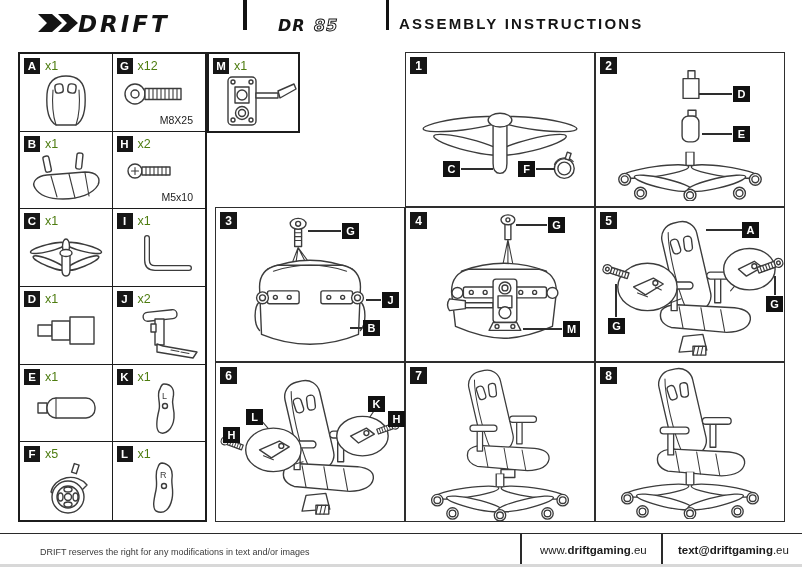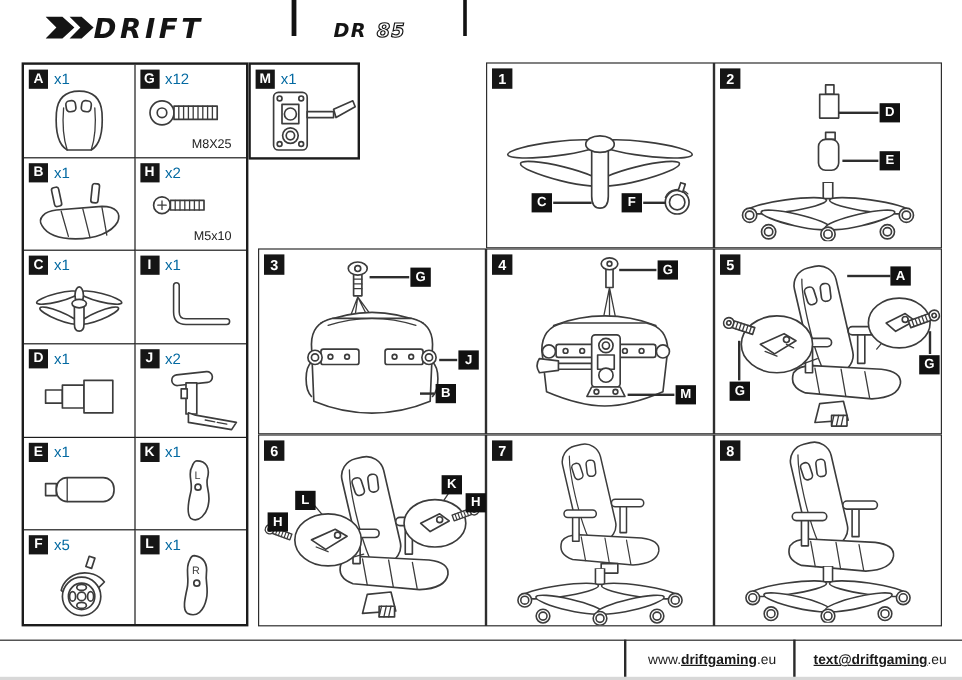--- a/index.html
+++ b/index.html
@@ -22,21 +22,21 @@
     border:2px solid #1c1c1c; background:#fff;
   }
   .pcell { position:relative; border-right:1px solid #1c1c1c; border-bottom:1px solid #1c1c1c; }
   .pcell:nth-child(2n) { border-right:none; }
   .pcell:nth-last-child(-n+2) { border-bottom:none; }
   .phead { position:absolute; top:4px; left:4px; display:flex; gap:5px; align-items:center; }
   .pbadge {
     width:16px; height:16px; background:#161616; color:#fff; font-weight:bold;
     font-size:11.5px; display:flex; align-items:center; justify-content:center; flex:none;
   }
-  .pqty { font-size:12.5px; color:#0369a1; }
+  .pqty { font-size:12.5px; color:#4d7c0f; }
   .pdraw { position:absolute; left:0; right:0; margin:auto; }
   .pcap { position:absolute; right:12px; bottom:5px; font-size:10.5px; color:#222; }
   #m-box {
     position:absolute; left:207px; top:52px; width:93px; height:81px;
     border:2px solid #1c1c1c; background:#fff;
   }
   
   .step { position:absolute; width:190px; border:1px solid #2e2e2e; background:#fff; }
   .step-r12 { height:155px; }
   .step-r3  { height:160px; }
@@ -49,21 +49,21 @@
     position:absolute; width:17px; height:16px; background:#111; color:#fff;
     font-weight:bold; font-size:11px; display:flex; align-items:center; justify-content:center; z-index:3;
   }
   .cl { position:absolute; background:#2e2e2e; height:1.5px; z-index:2; }
   .clv { position:absolute; background:#2e2e2e; width:1.5px; z-index:2; }
   
   #footer-line { position:absolute; left:0; top:533px; width:802px; height:1px; background:#2a2a2a; }
   #disclaimer { position:absolute; left:40px; top:547px; font-size:9px; color:#3a3a3a; }
   .ft-vdiv { position:absolute; top:533px; height:34px; width:1.5px; background:#2a2a2a; }
   .ft-link { position:absolute; top:544px; font-size:11.5px; color:#1a1a1a; white-space:nowrap; }
-  .ft-link b { font-weight:bold;text-decoration:underline; }
+  .ft-link b { font-weight:bold; }
   
   svg .la { fill:#fff; stroke:#3c3c3c; stroke-width:1.4; stroke-linejoin:round; stroke-linecap:round; }
   svg .ln { fill:none; stroke:#3c3c3c; stroke-width:1.1; stroke-linejoin:round; stroke-linecap:round; }
 </style>
 </head>
 <body>
 
 <div id="page">
 
   <svg width="0" height="0" style="position:absolute" aria-hidden="true">
@@ -124,20 +124,21 @@
 
   <div class="hdr-divider" style="left:243px;top:0;width:4px;height:30px"></div>
 
   <svg style="position:absolute;left:276px;top:14px" width="100" height="22" viewBox="0 0 100 22">
     <text x="2" y="17" font-family="'DejaVu Sans', sans-serif" font-size="16" font-weight="bold" font-style="italic" letter-spacing="1" fill="#141414">DR</text>
     <text x="38" y="17" font-family="'DejaVu Sans', sans-serif" font-size="16" font-weight="bold" font-style="italic" letter-spacing="1" fill="#ffffff" stroke="#141414" stroke-width="1">85</text>
   </svg>
 
   <div class="hdr-divider" style="left:386px;top:0;width:2.5px;height:30px"></div>
 
+  <div id="title">ASSEMBLY INSTRUCTIONS</div>
 
   <div id="parts-grid">
 
     <div class="pcell">
       <div class="phead">
           <span class="pbadge">A</span>
           <span class="pqty">x1</span>
         </div>
       <svg class="pdraw" style="bottom:3px" width="86" height="56" viewBox="0 0 86 56">
         <g class="la" stroke-width="1.3">
@@ -532,20 +533,21 @@
 
   <div class="step step-r3" style="left:595px;top:362px">
     <svg class="art" viewBox="0 0 190 160" preserveAspectRatio="none">
       <use href="#sym-chair" x="30" y="0" width="126" height="126"></use>
       <use href="#sym-base" x="15" y="110" width="160" height="48"></use>
     </svg>
     <span class="stepnum">8</span>
   </div>
 
   <div id="footer-line"></div>
+  <div id="disclaimer">DRIFT reserves the right for any modifications in text and/or images</div>
   <div class="ft-vdiv" style="left:520px"></div>
   <div class="ft-link" style="left:540px">
     <span>www.</span><b>driftgaming</b><span>.eu</span>
   </div>
   <div class="ft-vdiv" style="left:661px"></div>
   <div class="ft-link" style="left:678px">
     <b>text@driftgaming</b><span>.eu</span>
   </div>
 
 </div>

